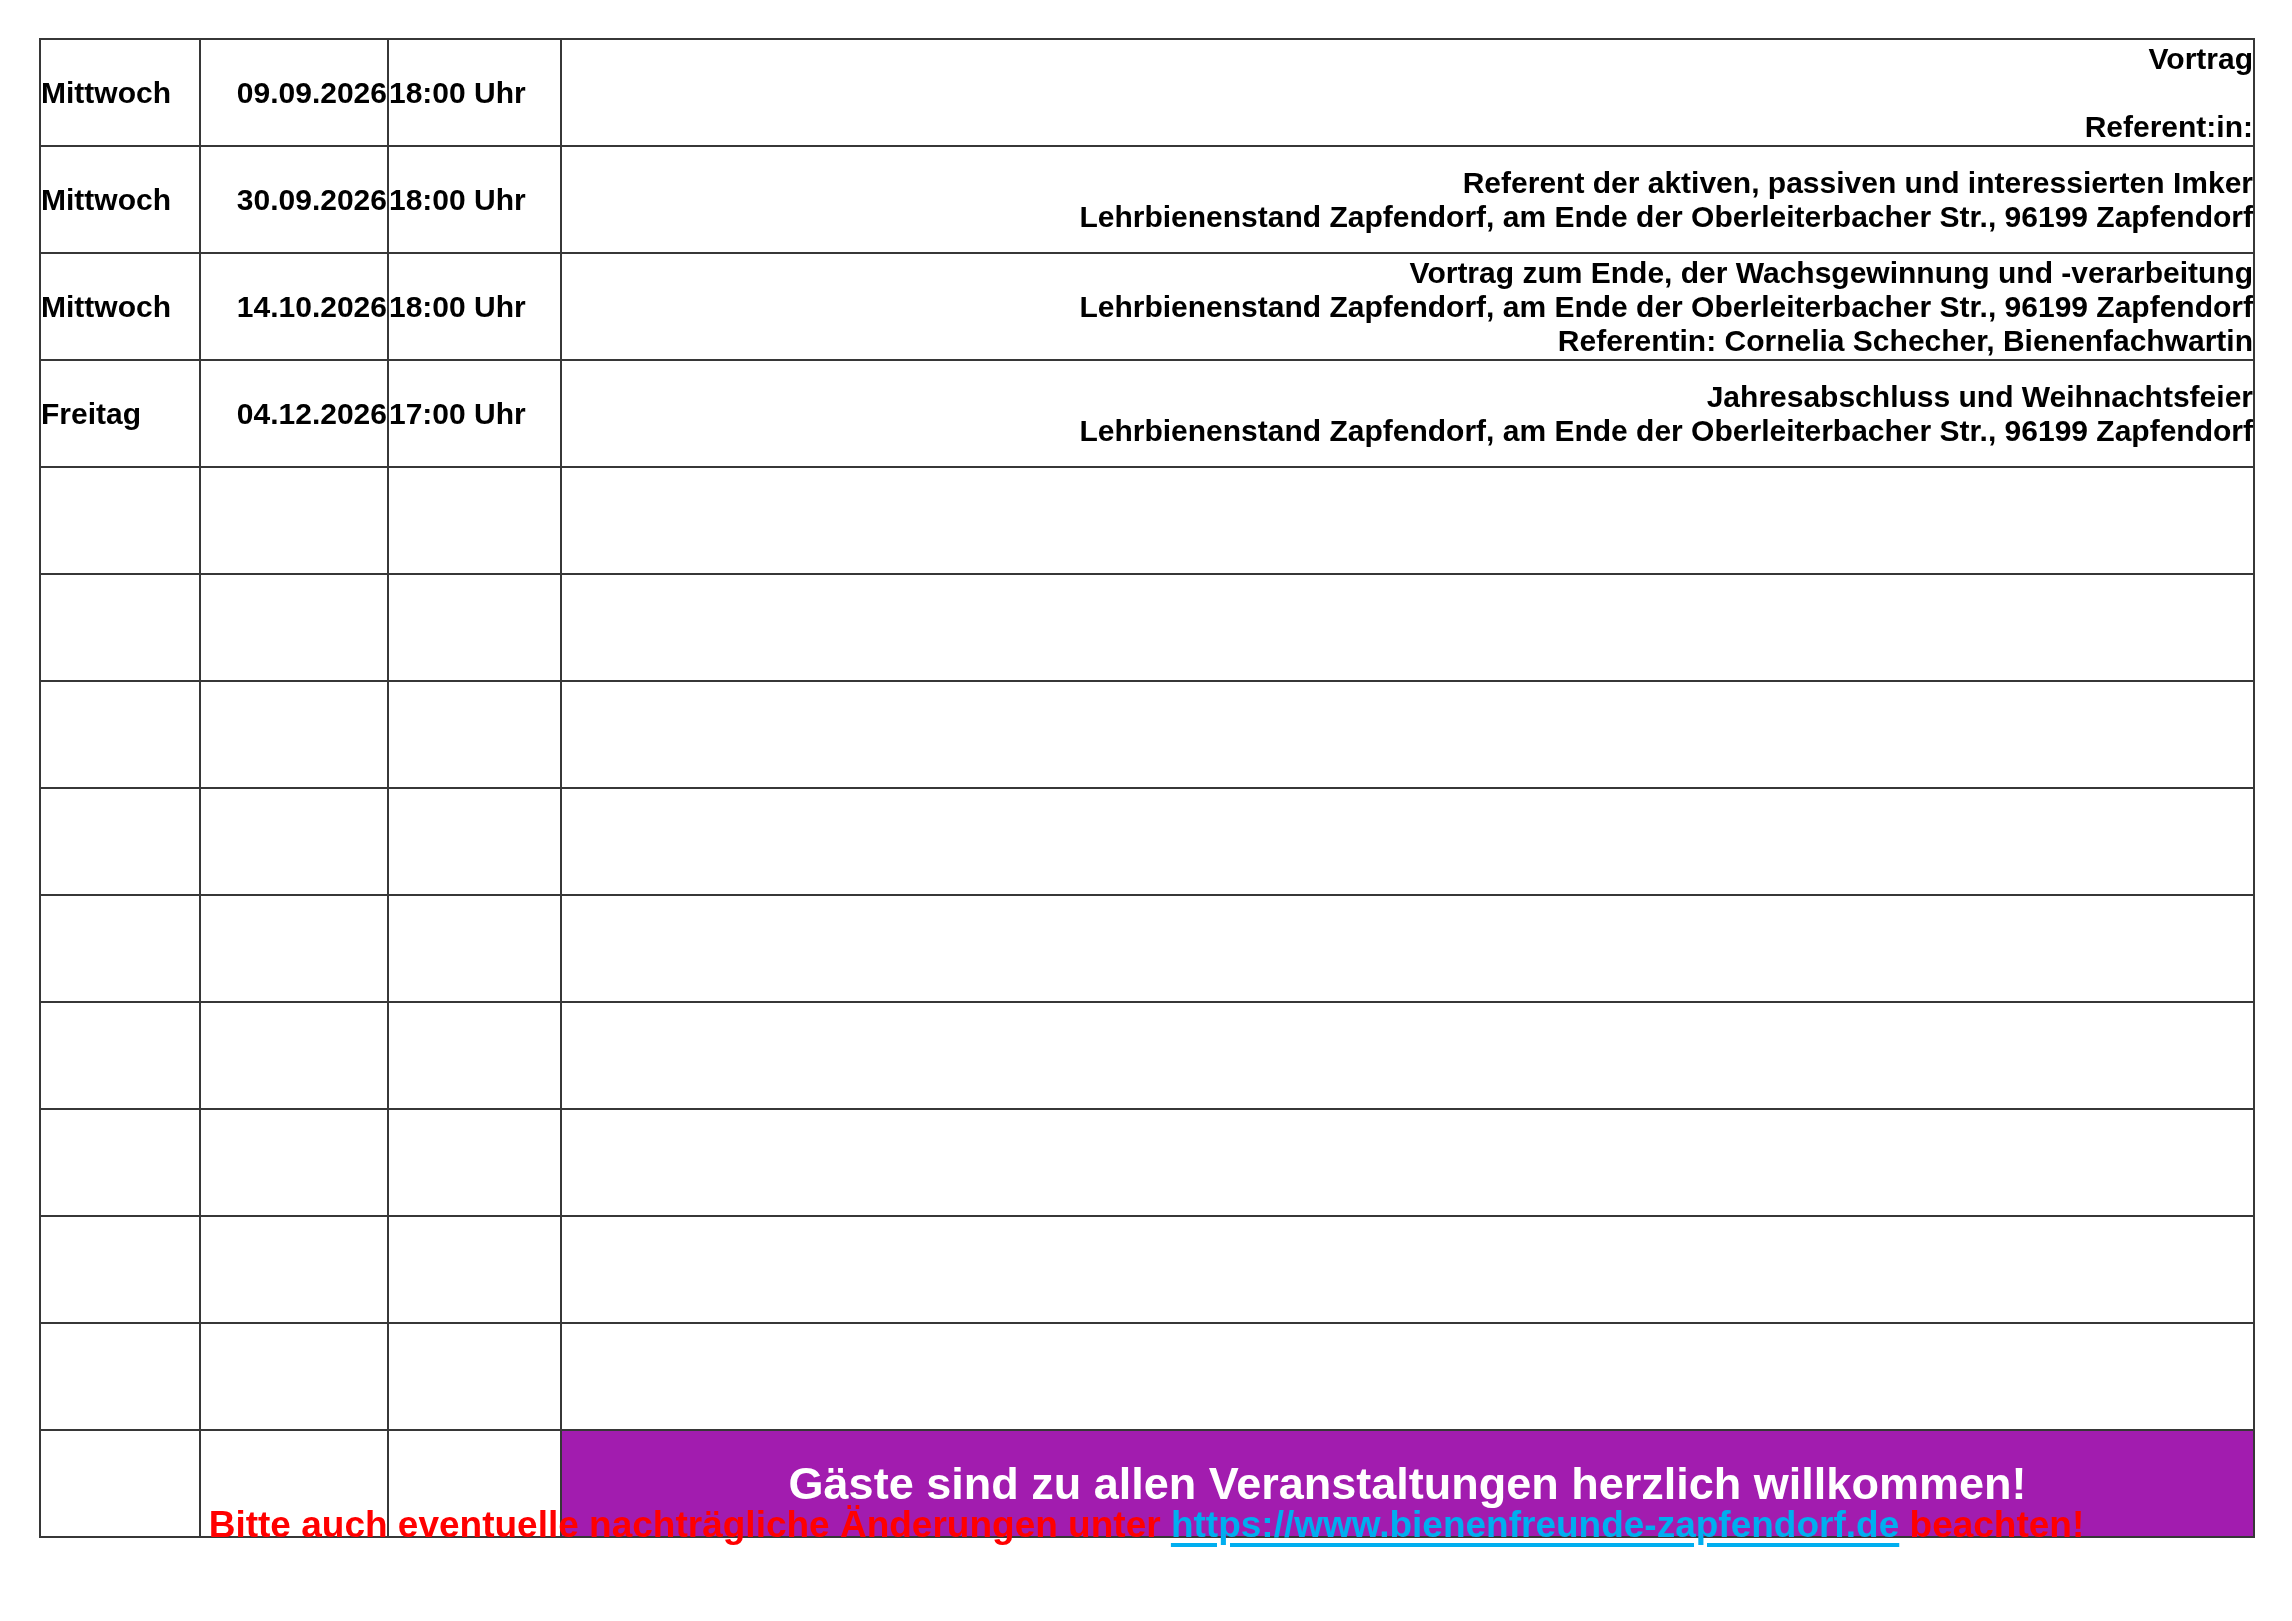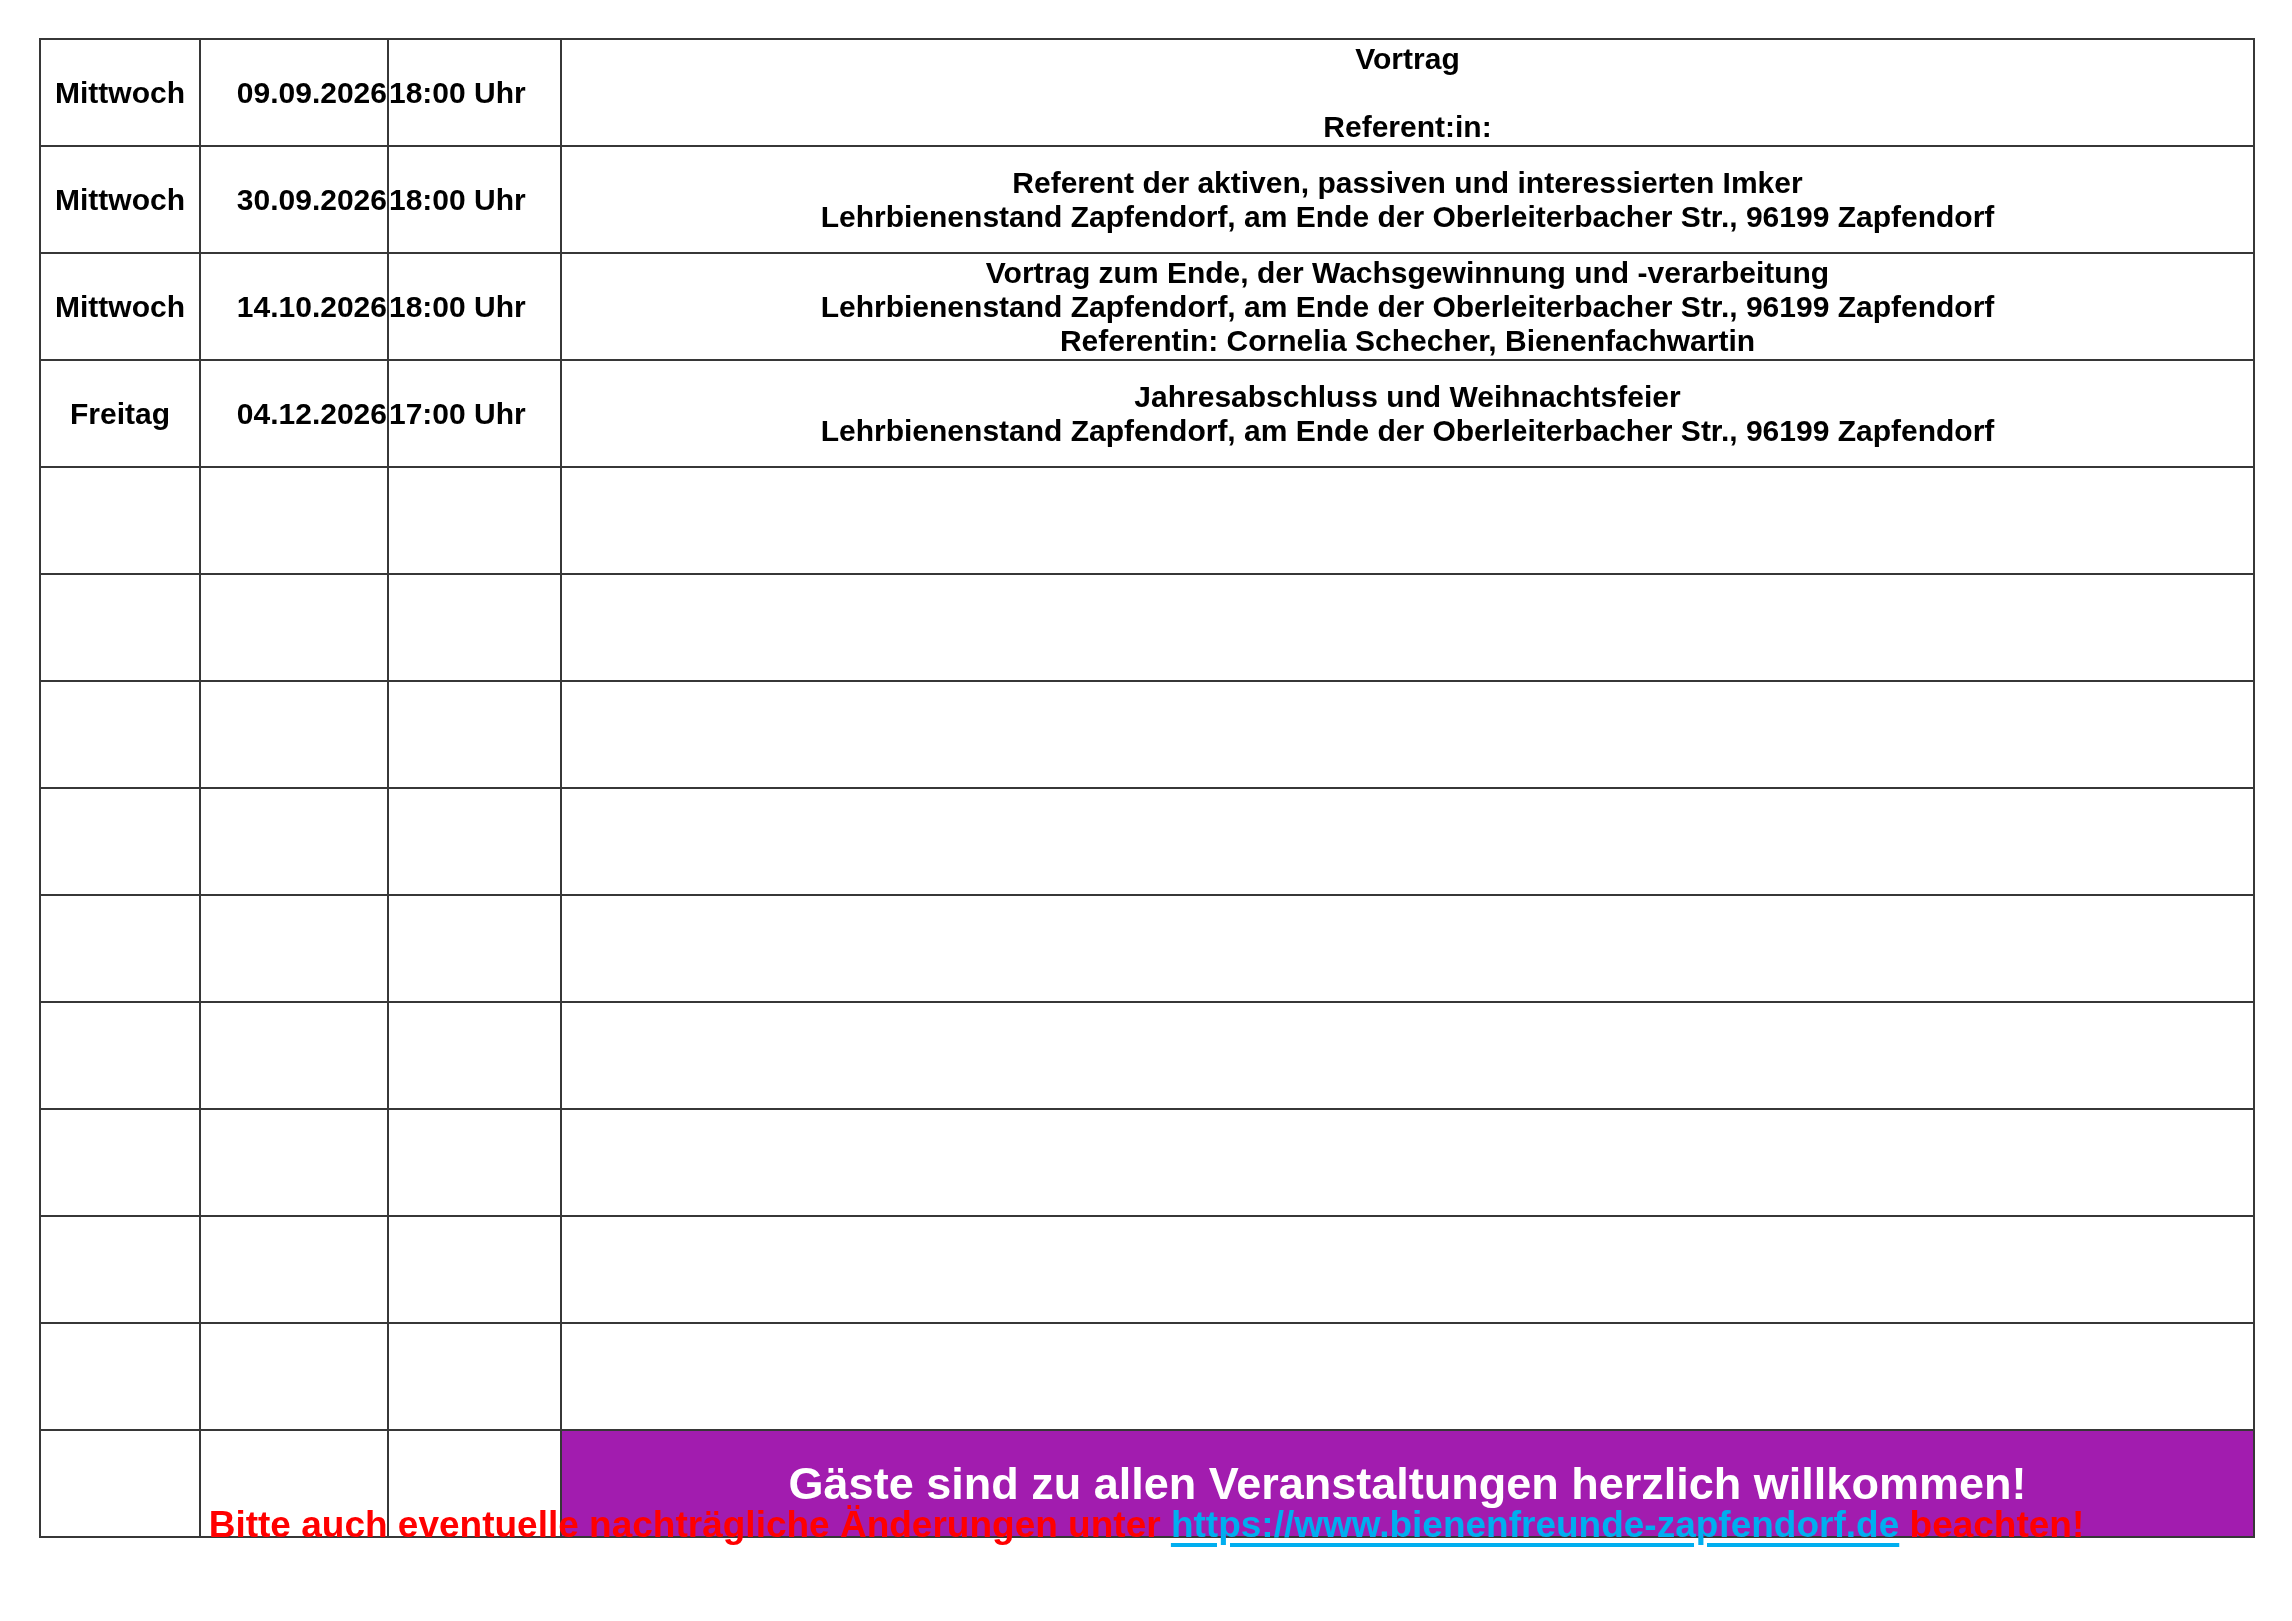--- a/index.html
+++ b/index.html
@@ -21,26 +21,26 @@
     border-collapse: collapse;
     table-layout: fixed;
   }
   table.schedule td {
     border: 2.9px solid #373737;
     height: 105px;
     padding: 0;
     vertical-align: middle;
     font-size: 30px;
   }
-  td.c-day  { text-align: center; }
+  td.c-day  { text-align: left; }
   td.c-date { text-align: right; padding-right: 9.8px; border-radius: 14px; }
   td.c-time { padding-right: 10.8px; }
   td.c-desc {
     vertical-align: top;
-    text-align: center;
+    text-align: right;
     padding: 2.9px 11.8px 0 13.7px;
     line-height: 34px;
     margin-top: 12px;
   }
   .desc-line:empty::before { content: "\00a0"; }
   td.banner-cell {
     vertical-align: top;
     text-align: center;
     padding-top: 9.8px;
   }

